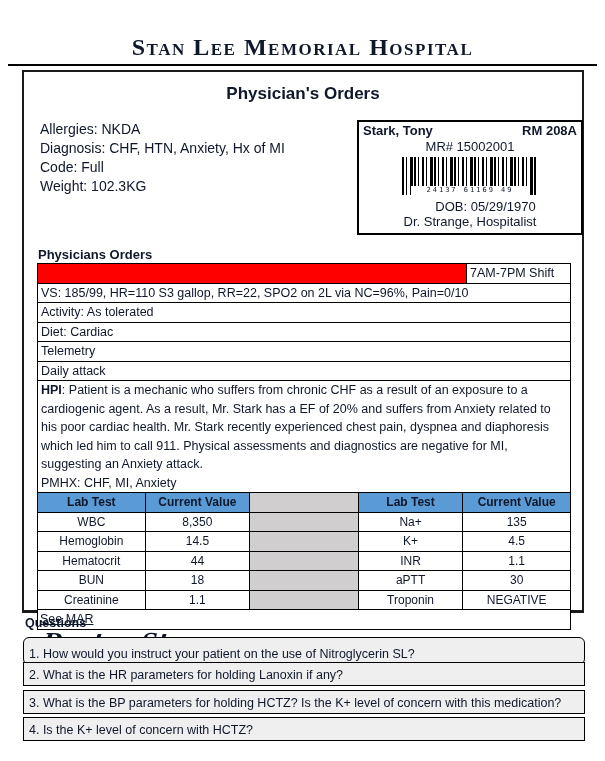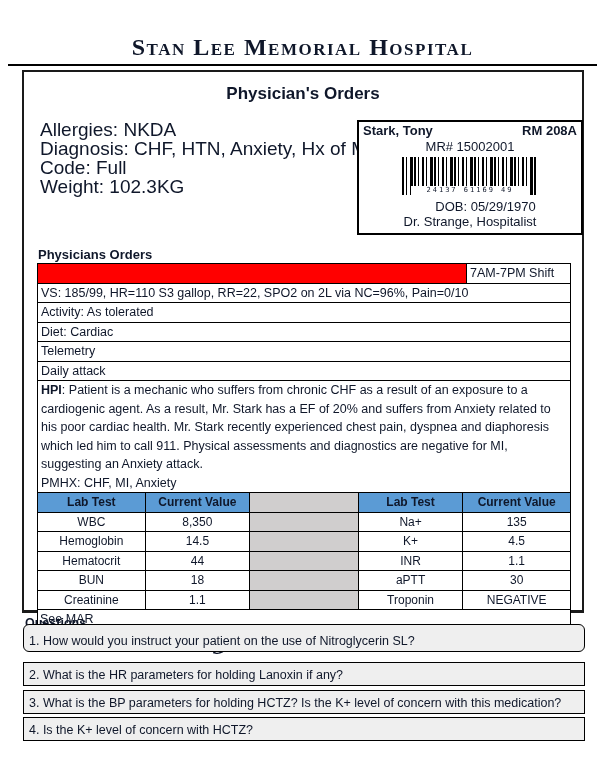--- a/index.html
+++ b/index.html
@@ -22,21 +22,21 @@
   
   .outer-box {
     position: absolute; left: 22px; top: 70px; width: 562px; height: 543px;
     border: 2px solid #1a1a1a; border-bottom-width: 3px;
   }
   .form-title {
     position: absolute; top: 12px; left: 0; right: 0;
     text-align: center; font-size: 17px; font-weight: bold;
   }
 
-  .info-block { position: absolute; left: 16px; top: 48px; font-size: 19px; line-height: 19px; }
+  .info-block { position: absolute; left: 16px; top: 48px; font-size: 14px; line-height: 19px; }
 
   
   .patient-card {
     position: absolute; left: 333px; top: 48px; width: 226px;
     border: 2px solid #000; padding-bottom: 4px; background: #fff;
   }
   .card-name-row { display: flex; justify-content: space-between; font-weight: bold; font-size: 13px; padding: 1px 4px 0 4px; }
   .card-mr { text-align: center; font-size: 13px; margin-top: 1px; }
   .barcode-wrap { display: flex; justify-content: center; margin-top: 3px; }
   .barcode {
@@ -80,21 +80,21 @@
     font-size: 22px; letter-spacing: 1px; transform: skewX(-8deg); line-height: 22px;
   }
 
   
   .questions-label { position: absolute; left: 25px; top: 616px; font-size: 12.5px; font-weight: bold; }
   .q-box {
     position: absolute; left: 23px; width: 562px;
     background: var(--question-box-gray, #EFEFEF); border: 1px solid #000;
     display: flex; align-items: flex-end; padding: 0 5px 3px 5px; font-size: 12.5px;
   }
-  .q1 { top: 624px; height: 28px; border-radius: 6px; }
+  .q1 { top: 637px; height: 28px; border-radius: 6px; }
   .q2 { top: 662px; height: 24px; }
   .q3 { top: 690px; height: 24px; }
   .q4 { top: 717px; height: 24px; }
 </style>
 </head>
 <body>
 
 <div class="page">
 
   <div class="hospital-header">

